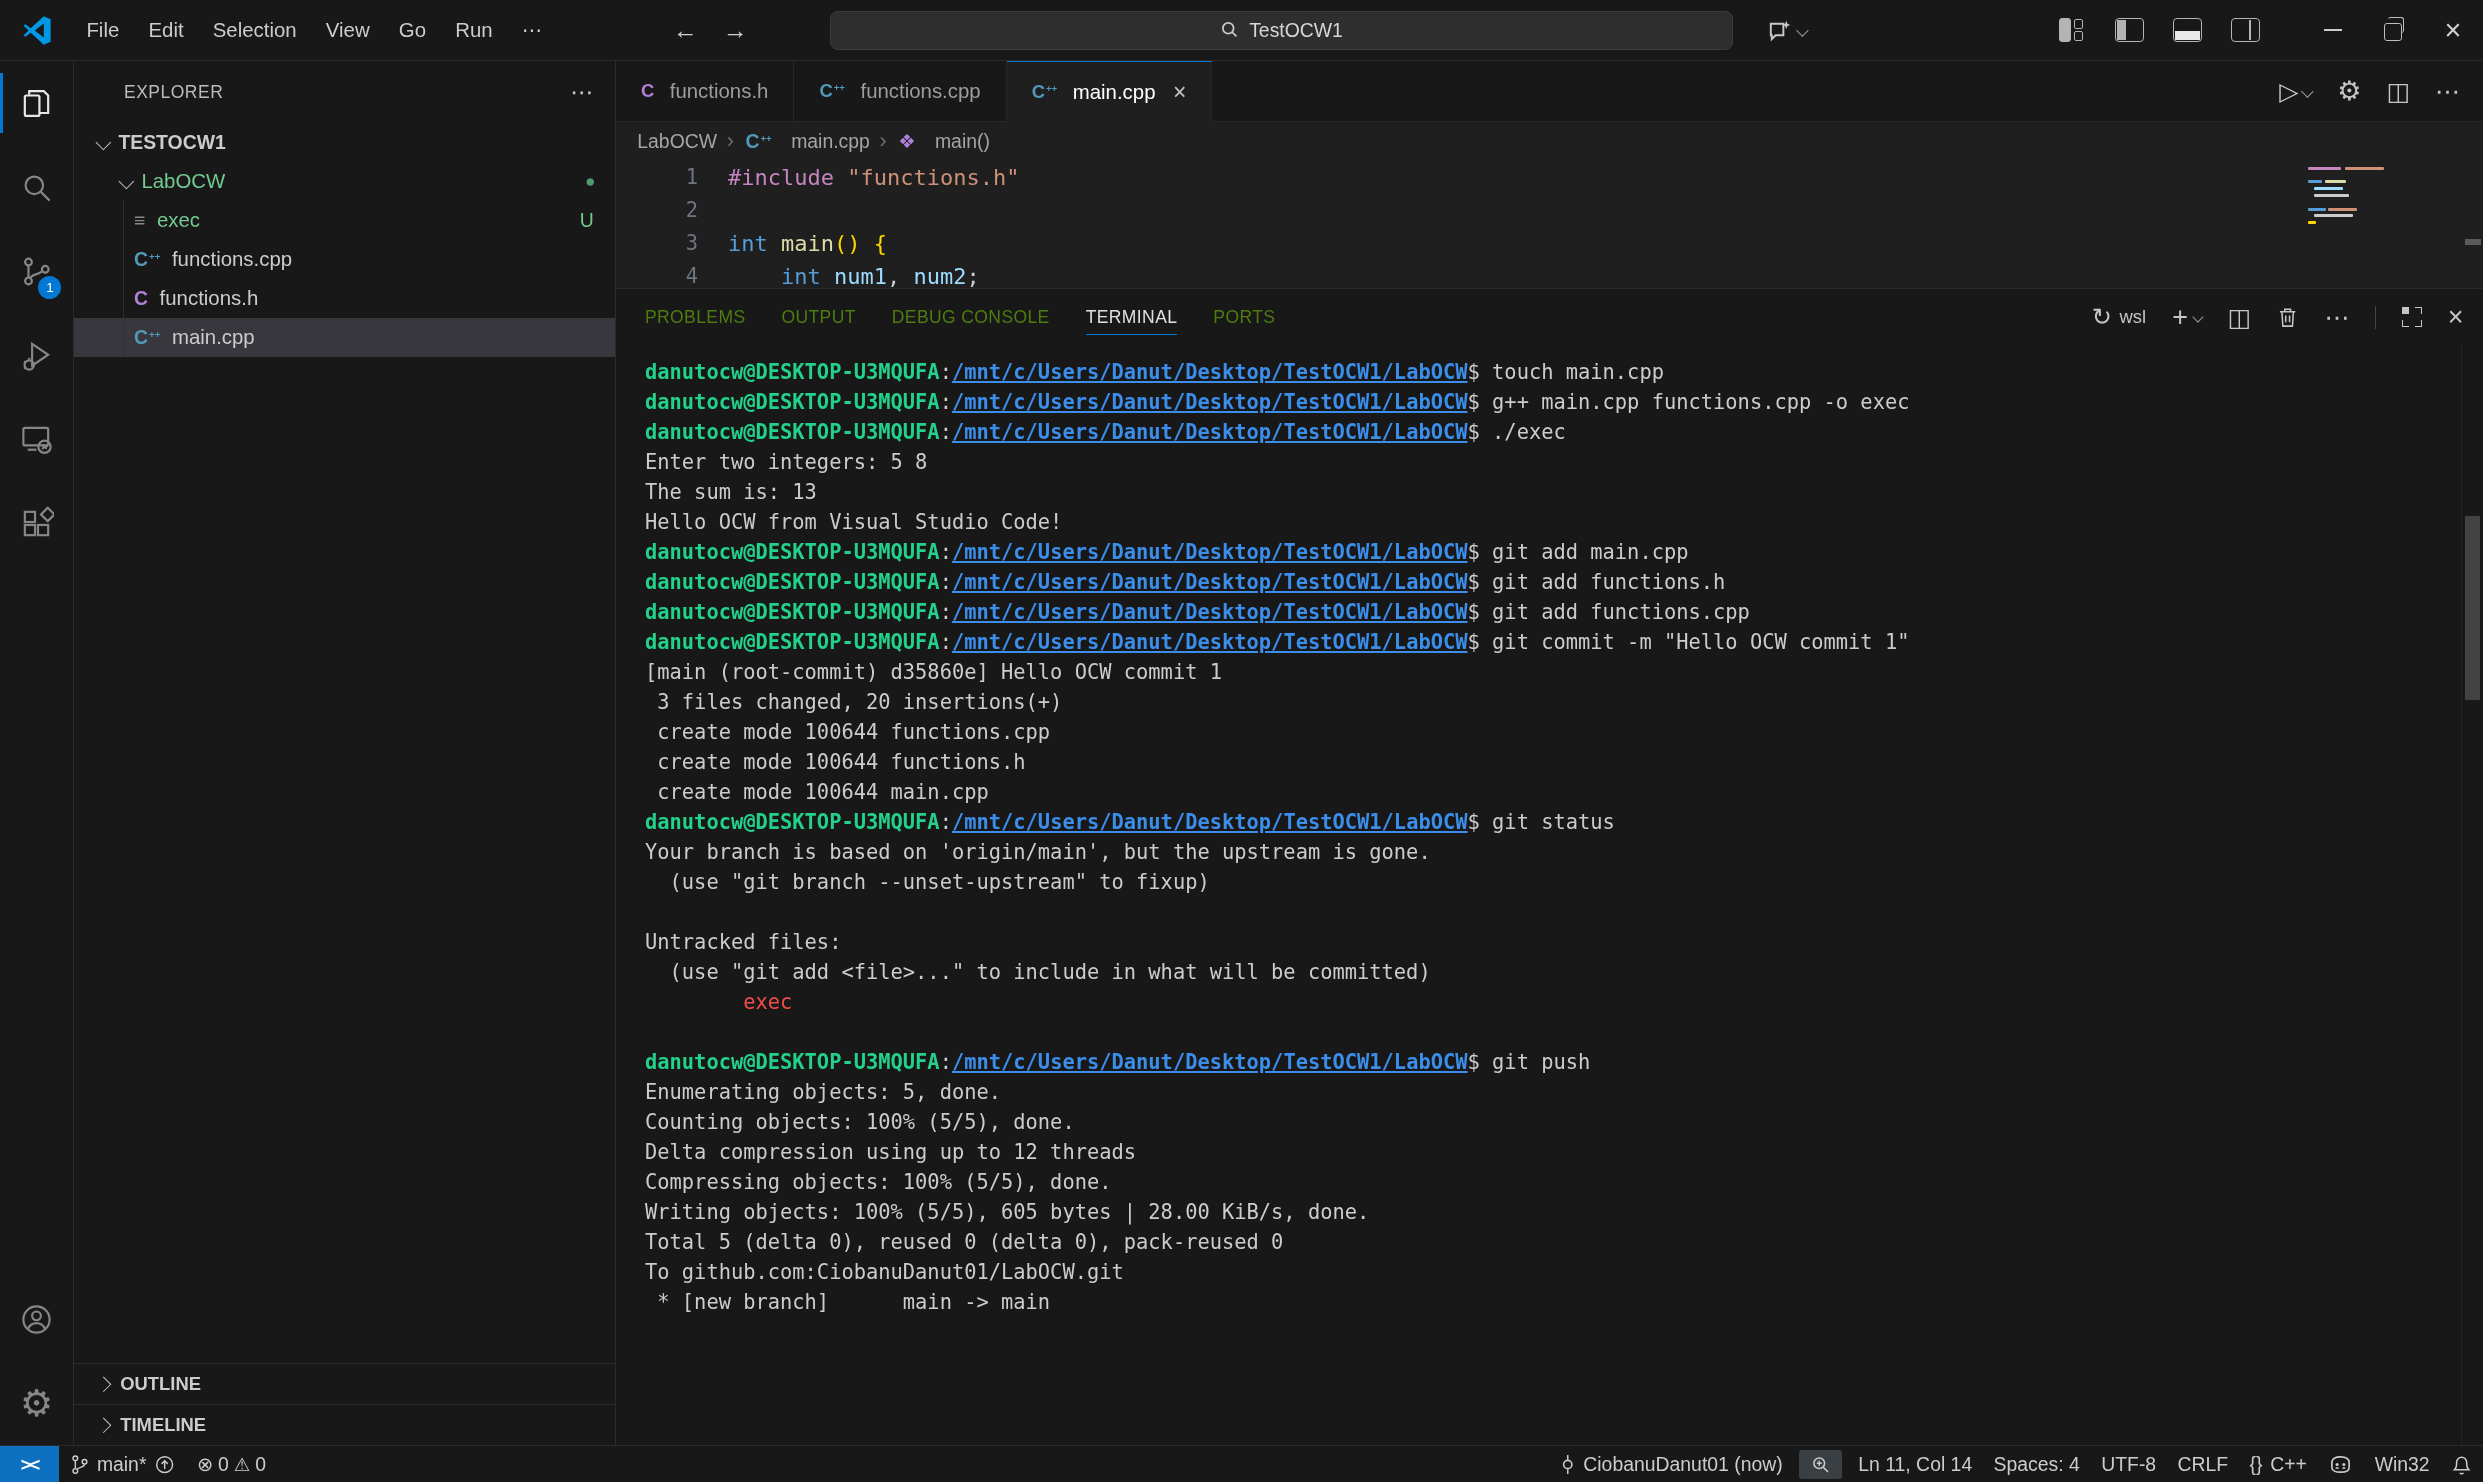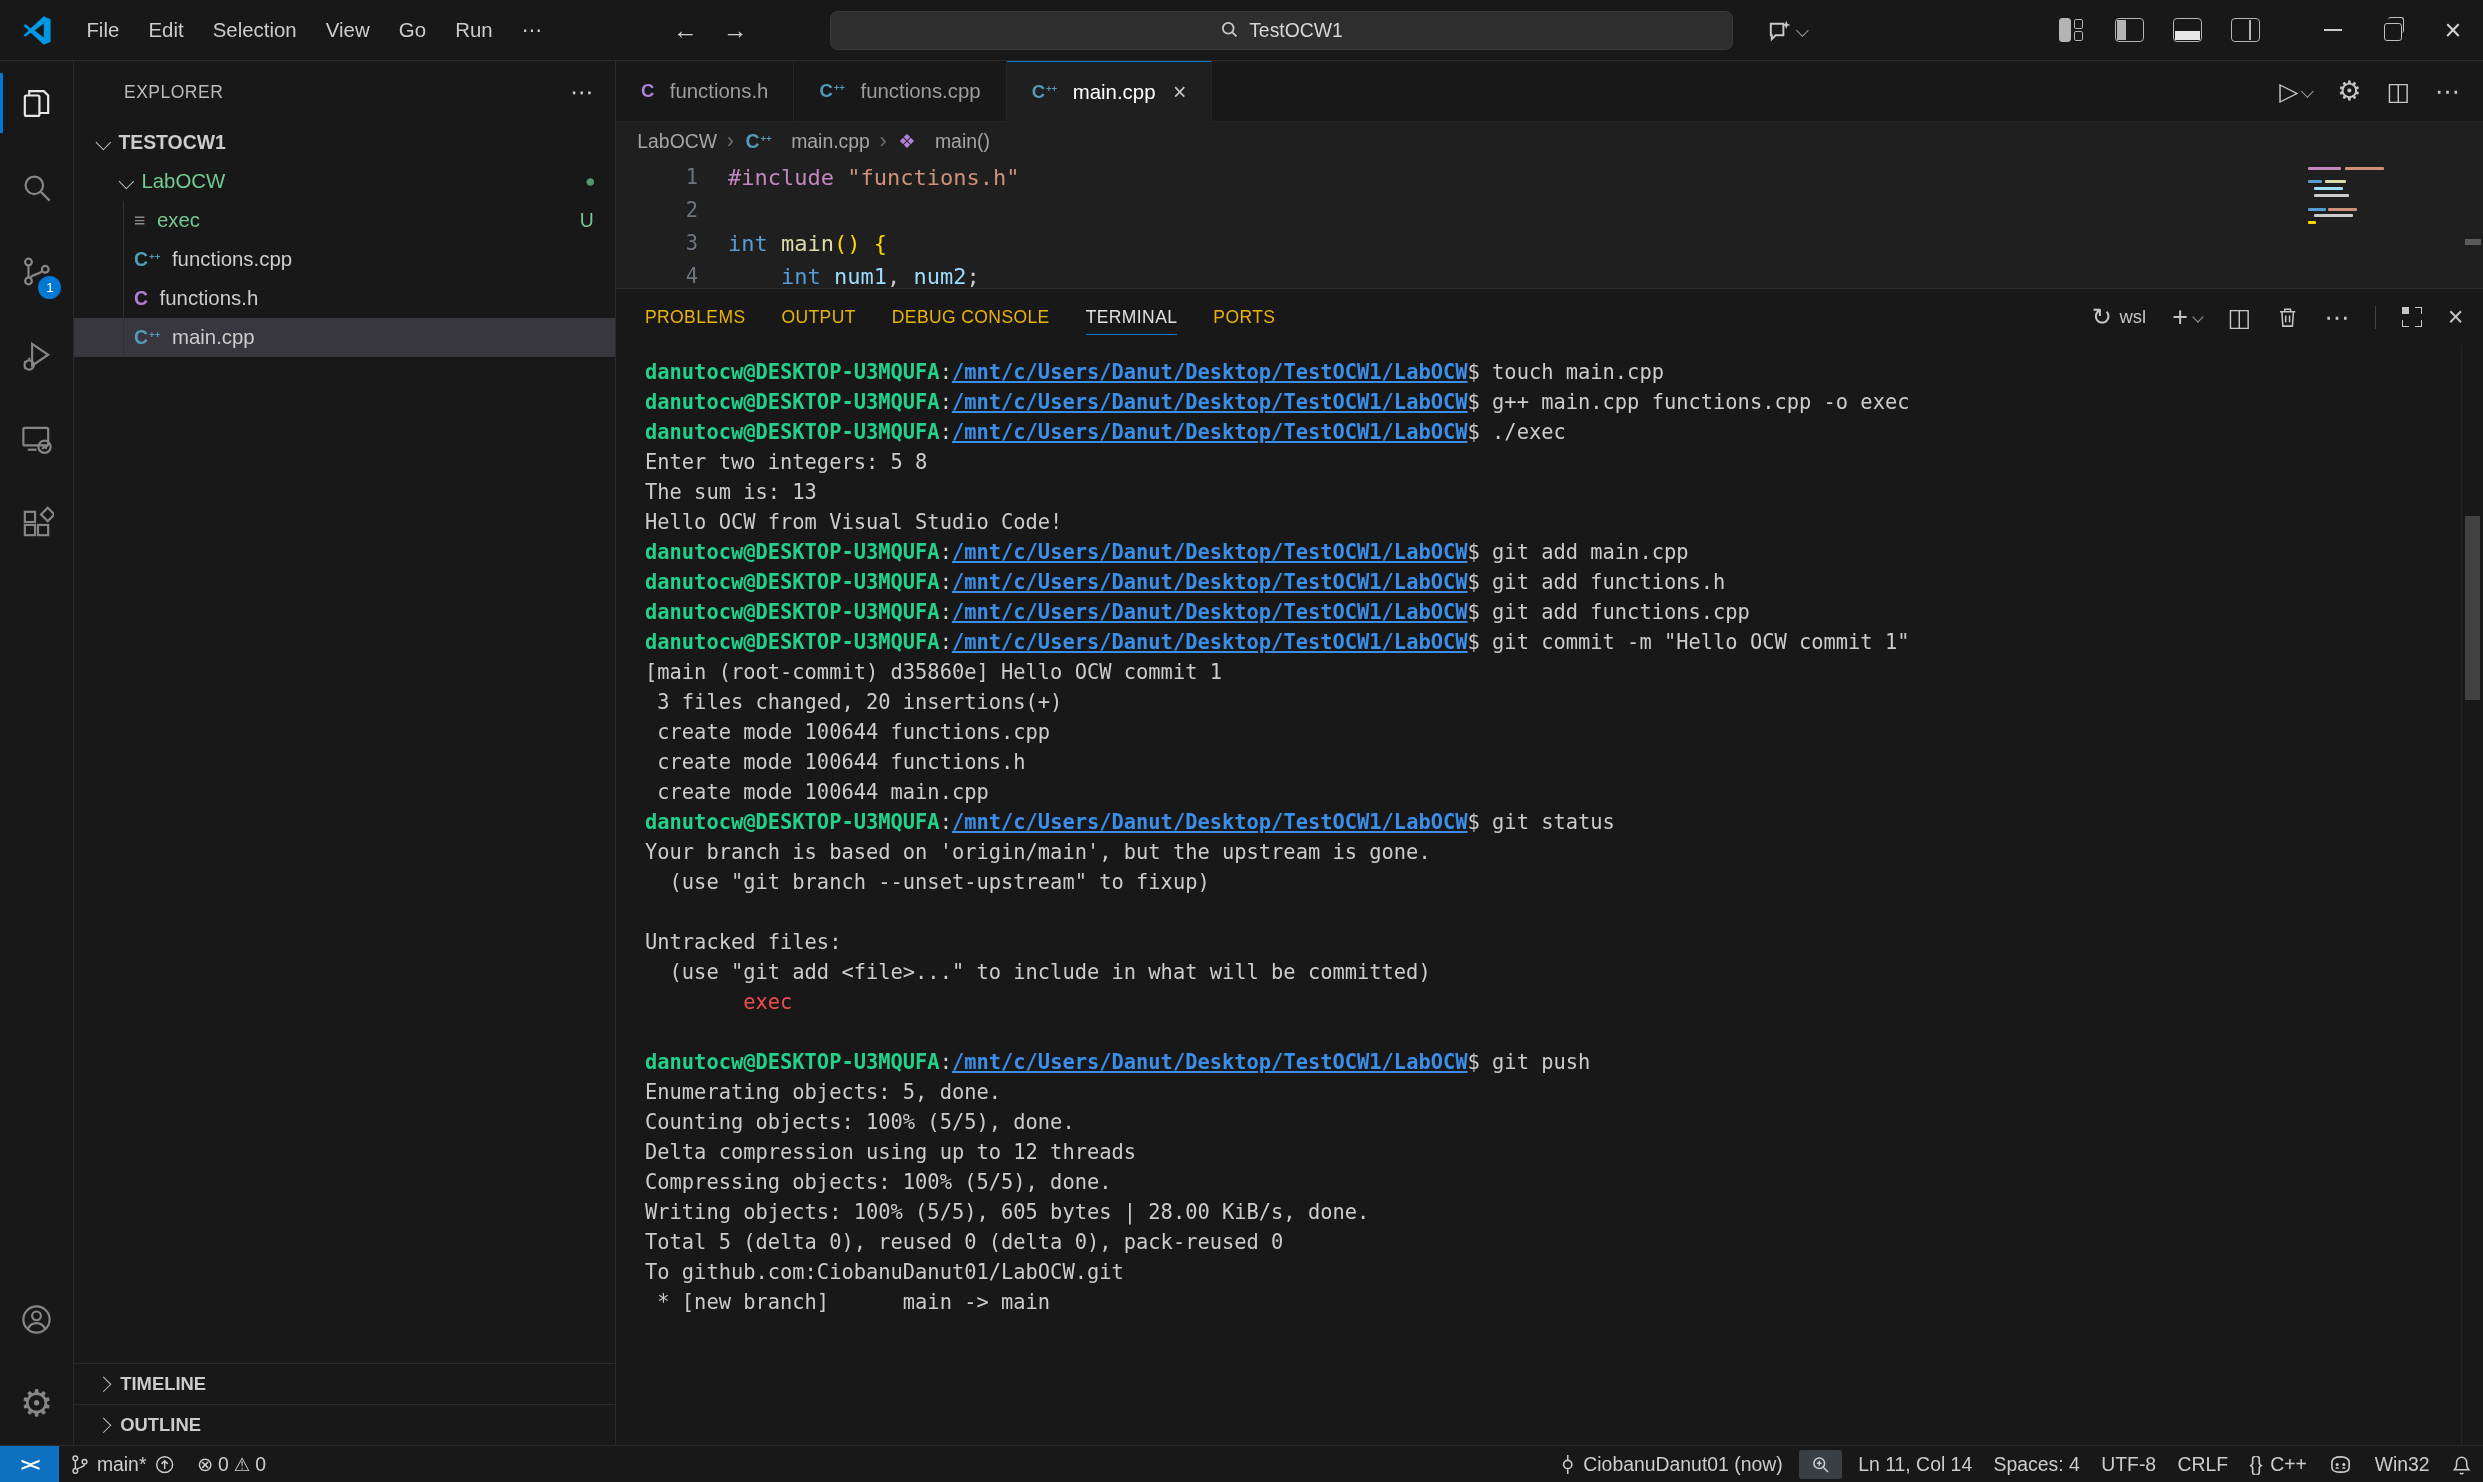--- a/index.html
+++ b/index.html
@@ -108,21 +108,21 @@
   .lnum{width:82px;text-align:right;padding-right:30px;color:#6E7681;flex:none;font-size:20.4px;}
   .lbody{white-space:pre;}
   .cc-pp{color:#C586C0;}.cc-str{color:#CE9178;}.cc-kw{color:#569CD6;}
   .cc-fn{color:#DCDCAA;}.cc-b1{color:#FFD700;}.cc-var{color:#9CDCFE;}.cc-pl{color:#CCCCCC;}
   .minimap{position:absolute;right:68px;top:3.9px;width:107px;height:87px;}
   .minimap i{position:absolute;height:2.9px;border-radius:1px;}
   .overview-marker{position:absolute;right:1.9px;top:78px;width:16.5px;height:5.8px;background:#5A5A5A;}
   
   .panel{flex:1;background:#181818;border-top:1px solid #2B2B2B;display:flex;flex-direction:column;position:relative;min-height:0;}
   .panelhead{height:56px;flex:none;display:flex;align-items:center;padding:0 19.4px 0 29px;}
-  .ptab{margin-right:36px;font-size:17.5px;letter-spacing:0.4px;color:#eab308;padding:7.8px 0 5.8px;
+  .ptab{margin-right:36px;font-size:17.5px;letter-spacing:0.4px;color:#4d7c0f;padding:7.8px 0 5.8px;
         border-bottom:1.9px solid transparent;}
   .ptab.active{color:#E0E0E0;border-bottom-color:#0078D4;}
   .panel-actions{margin-left:auto;display:flex;align-items:center;gap:26px;color:#C5C5C5;}
   .pa-profile{display:flex;align-items:center;gap:7.8px;font-size:18.4px;}
   .pa-glyph{font-size:24px;}
   .plus-group{display:flex;align-items:center;gap:5.8px;}
   .plus-glyph{font-size:27px;}
   .pa-sep{width:1px;height:23px;background:#444444;}
   .corners{position:relative;width:19.4px;height:19.4px;}
   .corners::before,.corners::after{content:"";position:absolute;width:5.8px;height:5.8px;}
@@ -319,25 +319,25 @@
             <div class="trow file selected">
               <span class="fic fic-cpp"></span>
               <span class="label">main.cpp</span>
 
             </div>
           </div>
       </div>
       <div class="sb-sections">
         <div class="sb-sec">
           <span class="chev chev-r"></span>
-          <span>TIMELINE</span>
+          <span>OUTLINE</span>
         </div>
         <div class="sb-sec">
           <span class="chev chev-r"></span>
-          <span>OUTLINE</span>
+          <span>TIMELINE</span>
         </div>
       </div>
     </div>
 
     <div class="editorcol">
       <div class="tabbar">
         <div style="display:flex">
 
             <div class="tab">
               <span class="fic fic-ch"></span>

